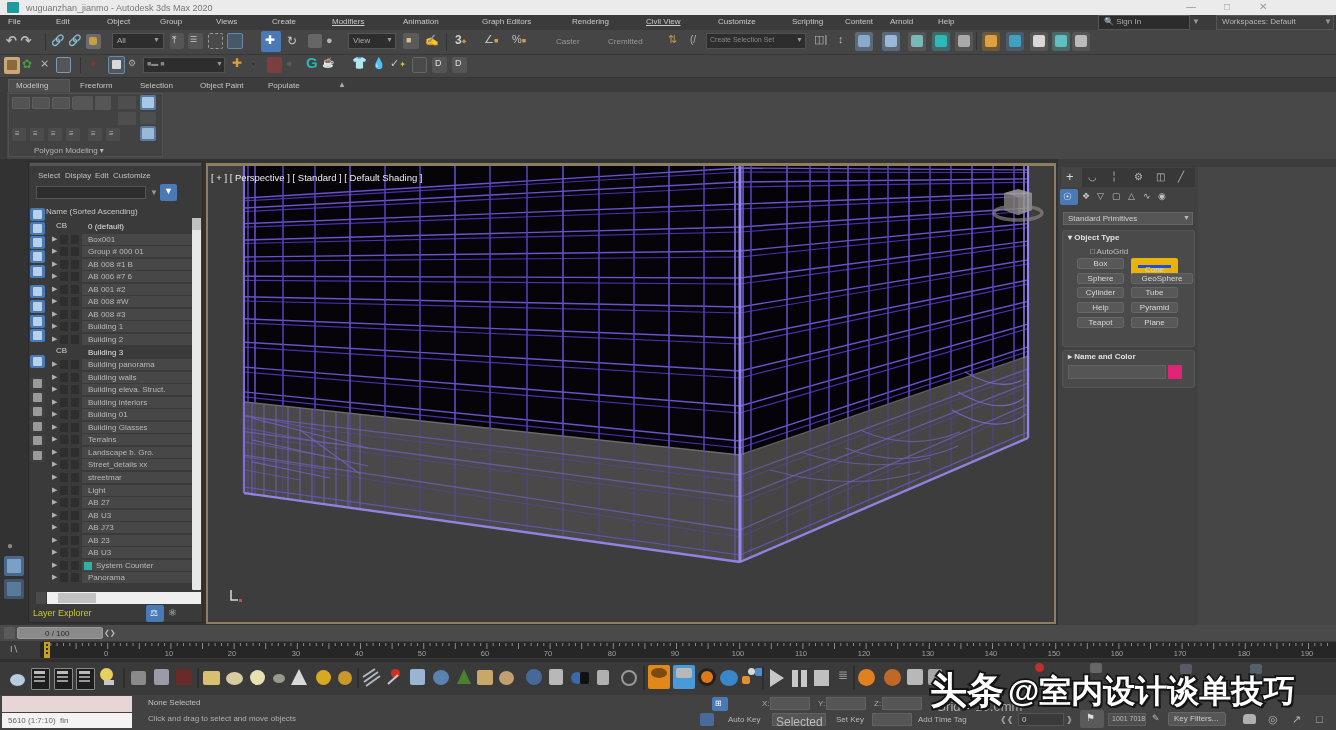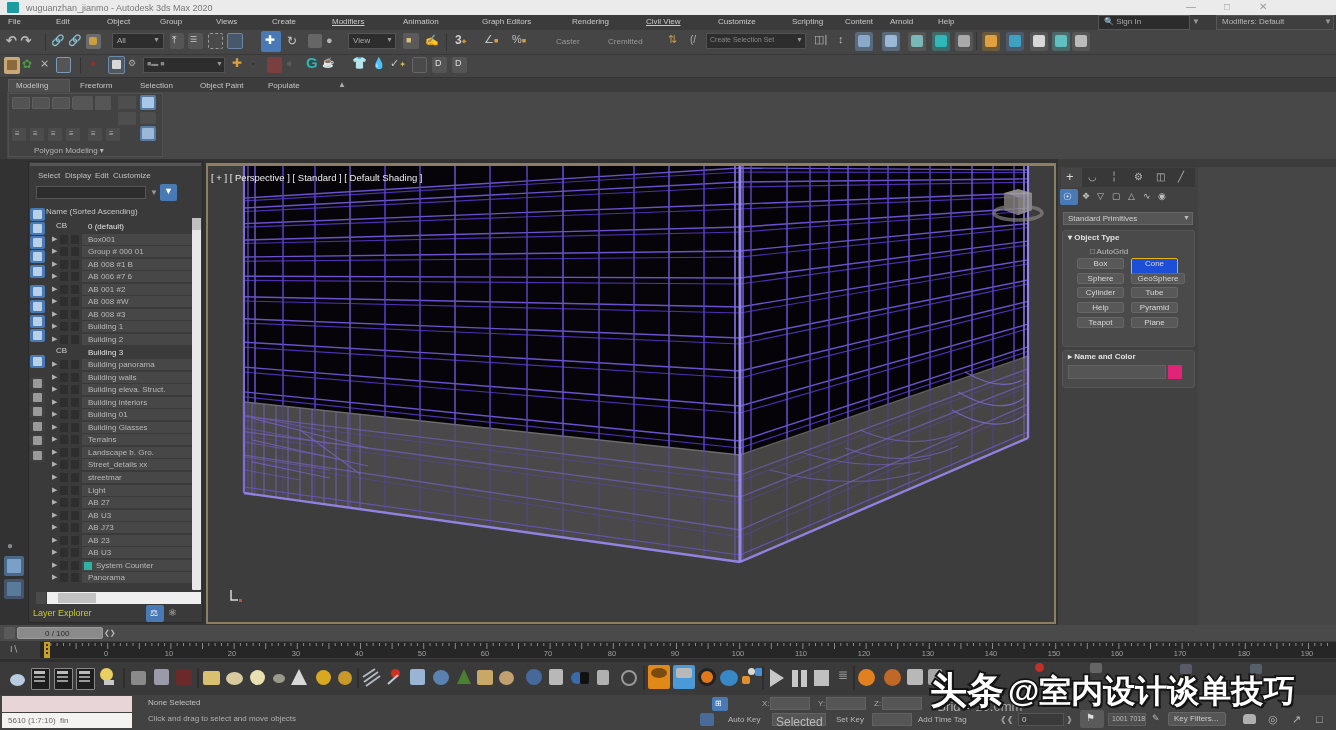--- a/index.html
+++ b/index.html
@@ -28,21 +28,21 @@
 <div class="txt" style="left:646px;top:17px;font-size:8px;color:#c9c9c9;text-decoration:underline;">Civil View</div>
 <div class="txt" style="left:718px;top:17px;font-size:8px;color:#c9c9c9;">Customize</div>
 <div class="txt" style="left:792px;top:17px;font-size:8px;color:#c9c9c9;">Scripting</div>
 <div class="txt" style="left:845px;top:17px;font-size:8px;color:#c9c9c9;">Content</div>
 <div class="txt" style="left:890px;top:17px;font-size:8px;color:#c9c9c9;">Arnold</div>
 <div class="txt" style="left:938px;top:17px;font-size:8px;color:#c9c9c9;">Help</div>
 <div class="abs" style="left:1098px;top:15px;width:92px;height:15px;background:#2c2c2c;border:1px solid #555;box-sizing:border-box;"></div>
 <div class="txt" style="left:1104px;top:17px;font-size:8px;color:#aaa;">🔍 Sign In</div>
 <div class="txt" style="left:1192px;top:17px;font-size:8px;color:#999;">▼</div>
 <div class="abs" style="left:1216px;top:15px;width:118px;height:15px;background:#3f3f3f;border:1px solid #565656;box-sizing:border-box;"></div>
-<div class="txt" style="left:1222px;top:17px;font-size:8px;color:#b5b5b5;">Modifiers: Default</div>
+<div class="txt" style="left:1222px;top:17px;font-size:8px;color:#b5b5b5;">Workspaces: Default</div>
 <div class="txt" style="left:1324px;top:17px;font-size:8px;color:#999;">▼</div>
 <div class="abs" style="left:0;top:30px;width:1336px;height:25px;background:#454545;border-bottom:1px solid #383838;box-sizing:border-box;"></div>
 <div class="txt" style="left:6px;top:33px;font-size:13px;color:#b8b8b8;font-weight:bold;">↶&nbsp;↷</div>
 <div class="abs" style="left:45px;top:33px;width:1px;height:18px;background:#333;"></div>
 <div class="txt" style="left:51px;top:34px;font-size:11px;color:#b0b0b0;">🔗</div>
 <div class="txt" style="left:68px;top:34px;font-size:11px;color:#b0b0b0;">🔗</div>
 <div class="ic" style="left:86px;top:34px;width:15px;height:15px;background:#6a6a6a;border-radius:2px;"></div>
 <div class="ic" style="left:89px;top:37px;width:8px;height:8px;background:#c8a040;border-radius:2px;"></div>
 <div class="abs" style="left:112px;top:33px;width:52px;height:16px;background:#2d2d2d;border:1px solid #555;box-sizing:border-box;"></div>
 <div class="txt" style="left:117px;top:36px;font-size:8px;color:#aaa;">All</div>
@@ -516,23 +516,23 @@
 <div class="txt" style="left:1128px;top:191px;font-size:9px;color:#c0c0c0;">△</div>
 <div class="txt" style="left:1143px;top:191px;font-size:9px;color:#c0c0c0;">∿</div>
 <div class="txt" style="left:1158px;top:191px;font-size:9px;color:#c0c0c0;">◉</div>
 <div class="abs" style="left:1063px;top:212px;width:130px;height:13px;background:#565656;border:1px solid #666;box-sizing:border-box;"></div>
 <div class="txt" style="left:1068px;top:214px;font-size:8px;color:#d0d0d0;">Standard Primitives</div>
 <div class="txt" style="left:1183px;top:214px;font-size:7px;color:#bbb;">▼</div>
 <div class="abs" style="left:1062px;top:230px;width:133px;height:117px;background:#4a4a4a;border:1px solid #555;border-radius:3px;box-sizing:border-box;"></div>
 <div class="txt" style="left:1068px;top:233px;font-size:8px;color:#e0e0e0;font-weight:bold;">▾ Object Type</div>
 <div class="txt" style="left:1090px;top:247px;font-size:8px;color:#c0c0c0;">□ AutoGrid</div>
 <div class="abs" style="left:1077px;top:258px;width:47px;height:11px;background:#585858;border:1px solid #666;border-radius:2px;box-sizing:border-box;text-align:center;font-size:8px;color:#d8d8d8;">Box</div>
-<div class="abs" style="left:1131px;top:258px;width:47px;height:17px;background:#1d4ed8;border:1px solid #eab308;border-radius:2px;box-sizing:border-box;text-align:center;font-size:8px;color:#d8d8d8;">Cone</div>
+<div class="abs" style="left:1131px;top:258px;width:47px;height:17px;background:#1d4ed8;border:7px solid #eab308;border-radius:2px;box-sizing:border-box;text-align:center;font-size:8px;color:#d8d8d8;">Cone</div>
 <div class="abs" style="left:1077px;top:273px;width:47px;height:11px;background:#585858;border:1px solid #666;border-radius:2px;box-sizing:border-box;text-align:center;font-size:8px;color:#d8d8d8;">Sphere</div>
-<div class="abs" style="left:1131px;top:273px;width:54px;height:11px;background:#585858;border:1px solid #666;border-radius:2px;box-sizing:border-box;text-align:center;font-size:8px;color:#d8d8d8;">GeoSphere</div>
+<div class="abs" style="left:1131px;top:273px;width:62px;height:11px;background:#585858;border:1px solid #666;border-radius:2px;box-sizing:border-box;text-align:center;font-size:8px;color:#d8d8d8;">GeoSphere</div>
 <div class="abs" style="left:1077px;top:287px;width:47px;height:11px;background:#585858;border:1px solid #666;border-radius:2px;box-sizing:border-box;text-align:center;font-size:8px;color:#d8d8d8;">Cylinder</div>
 <div class="abs" style="left:1131px;top:287px;width:47px;height:11px;background:#585858;border:1px solid #666;border-radius:2px;box-sizing:border-box;text-align:center;font-size:8px;color:#d8d8d8;">Tube</div>
 <div class="abs" style="left:1077px;top:302px;width:47px;height:11px;background:#585858;border:1px solid #666;border-radius:2px;box-sizing:border-box;text-align:center;font-size:8px;color:#d8d8d8;">Help</div>
 <div class="abs" style="left:1131px;top:302px;width:47px;height:11px;background:#585858;border:1px solid #666;border-radius:2px;box-sizing:border-box;text-align:center;font-size:8px;color:#d8d8d8;">Pyramid</div>
 <div class="abs" style="left:1077px;top:317px;width:47px;height:11px;background:#585858;border:1px solid #666;border-radius:2px;box-sizing:border-box;text-align:center;font-size:8px;color:#d8d8d8;">Teapot</div>
 <div class="abs" style="left:1131px;top:317px;width:47px;height:11px;background:#585858;border:1px solid #666;border-radius:2px;box-sizing:border-box;text-align:center;font-size:8px;color:#d8d8d8;">Plane</div>
 <div class="abs" style="left:1077px;top:351px;width:47px;height:11px;background:#585858;border:1px solid #666;border-radius:2px;box-sizing:border-box;text-align:center;font-size:8px;color:#d8d8d8;">TextPlus</div>
 <div class="abs" style="left:1062px;top:350px;width:133px;height:38px;background:#4a4a4a;border:1px solid #555;border-radius:3px;box-sizing:border-box;"></div>
 <div class="txt" style="left:1068px;top:352px;font-size:8px;color:#e0e0e0;font-weight:bold;">▸ Name and Color</div>
 <div class="abs" style="left:1068px;top:365px;width:98px;height:14px;background:#555;border:1px solid #626262;box-sizing:border-box;"></div>

